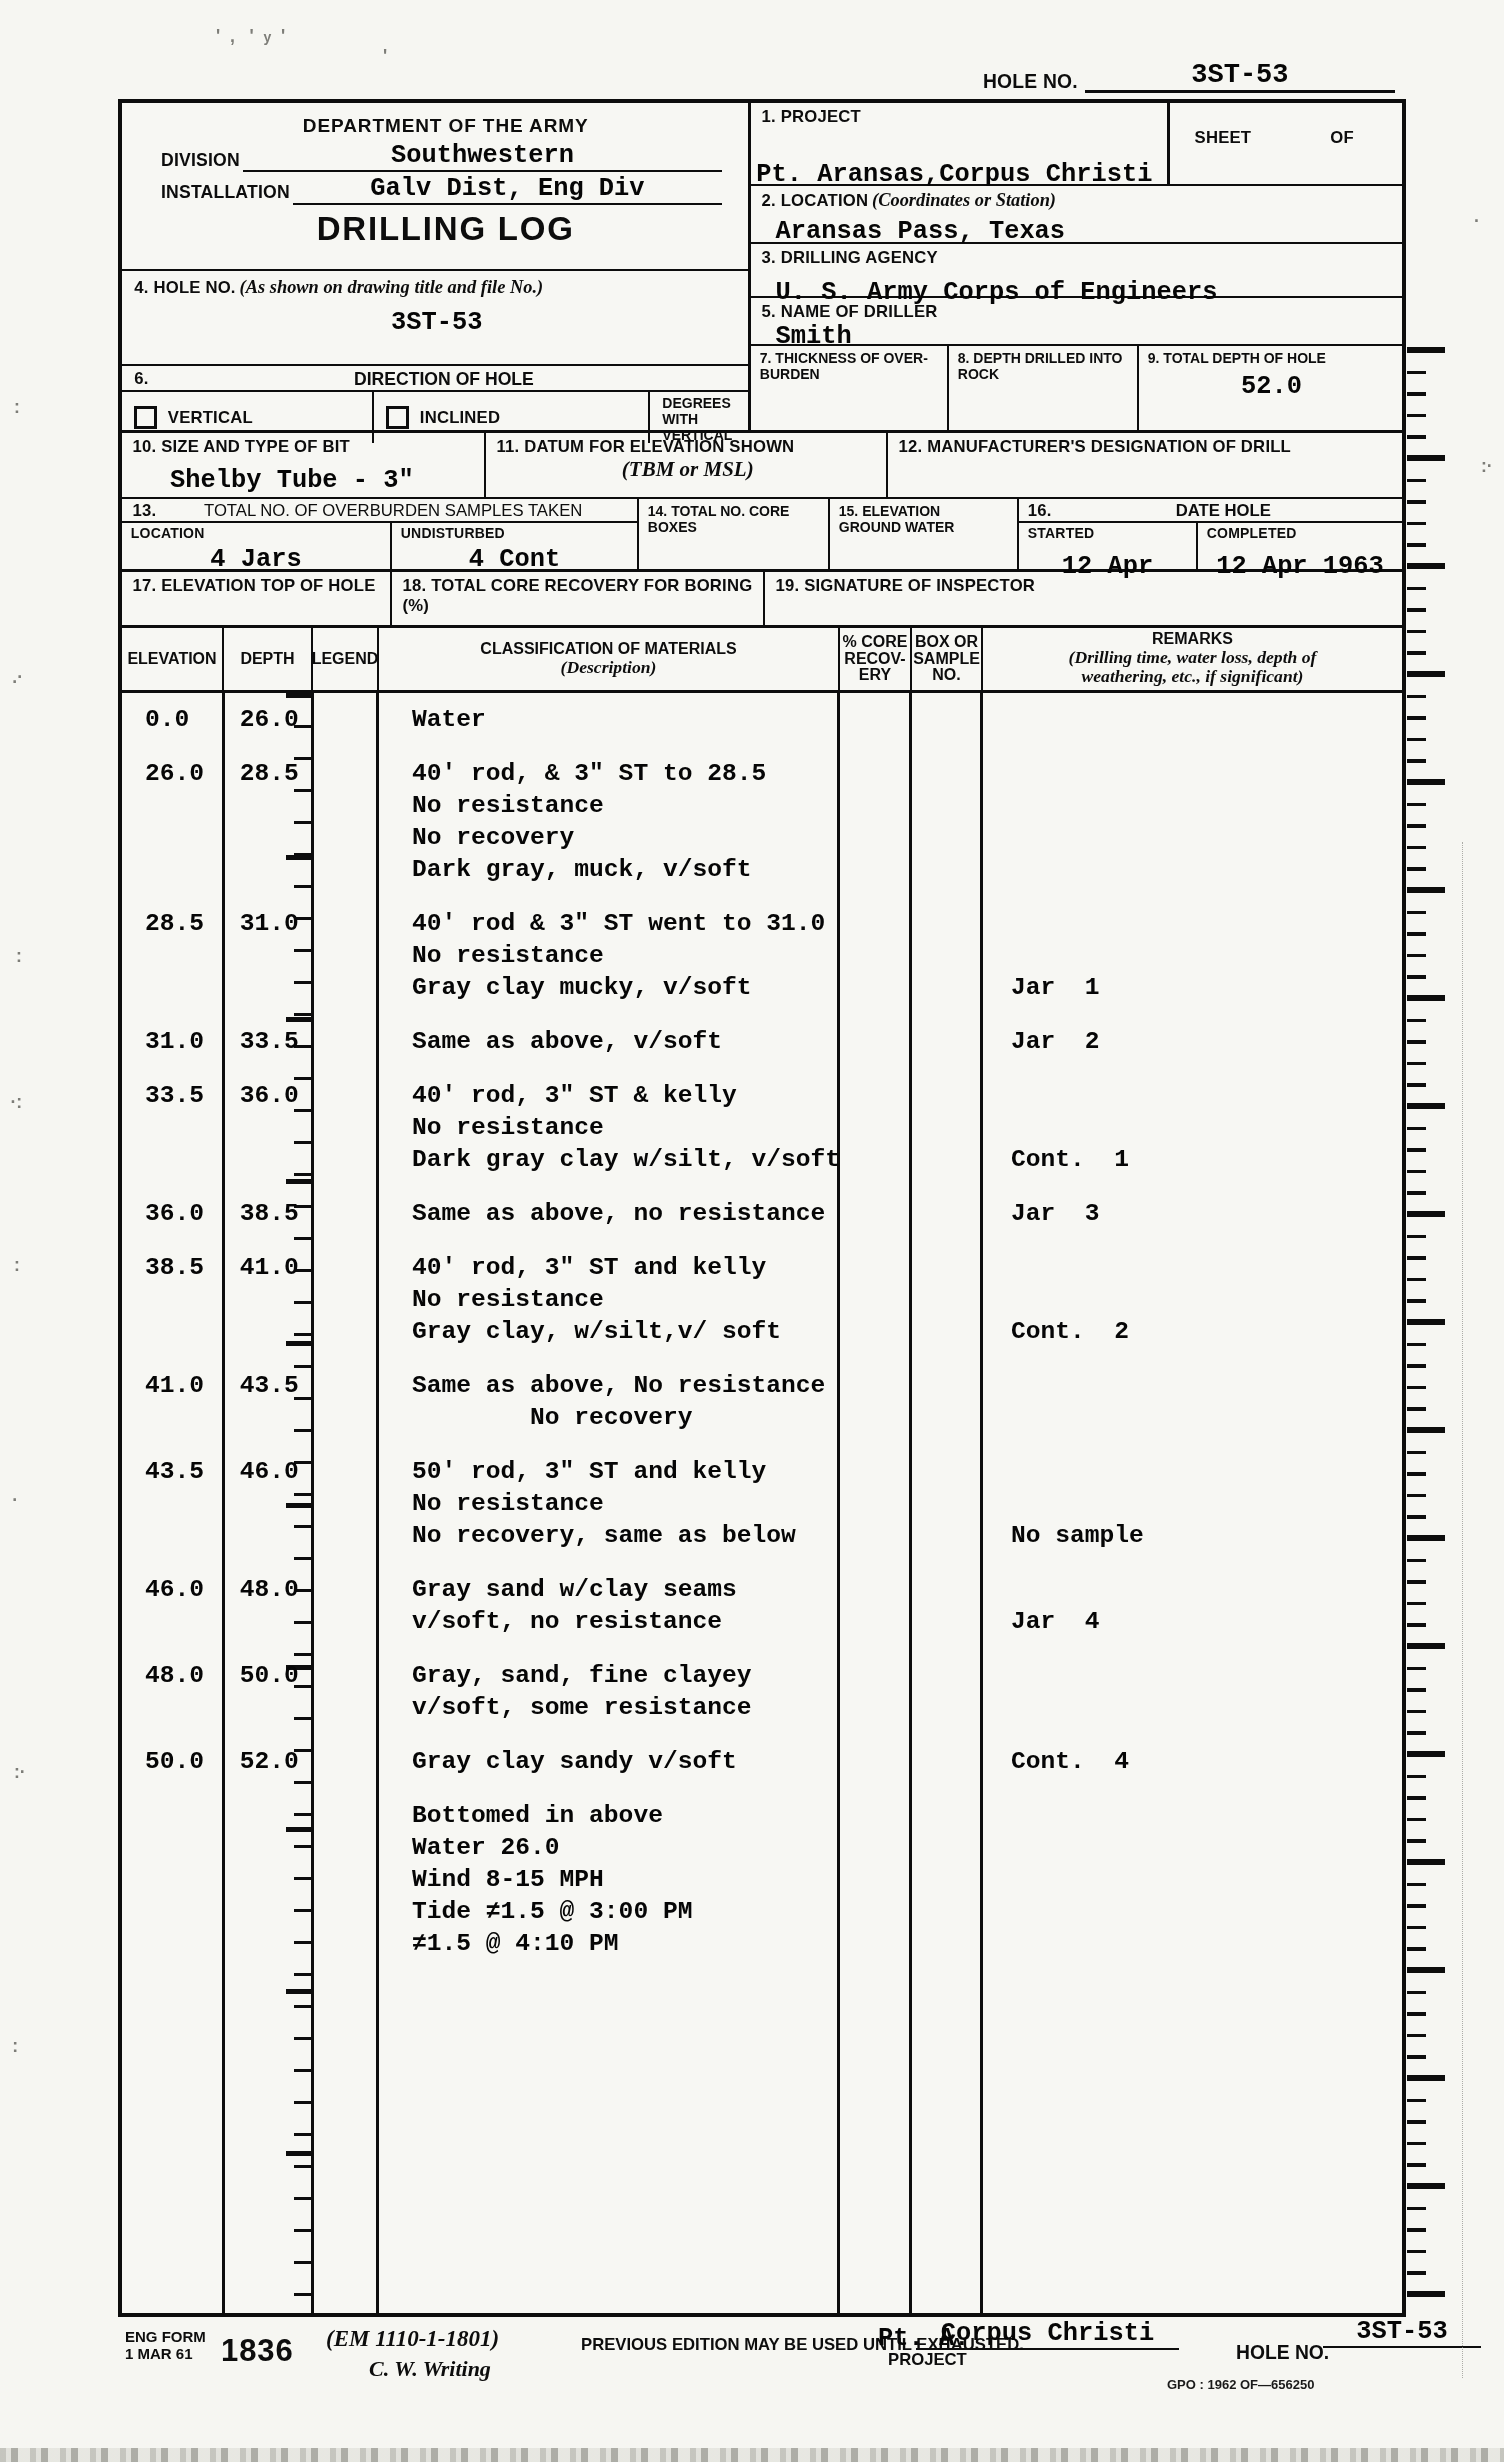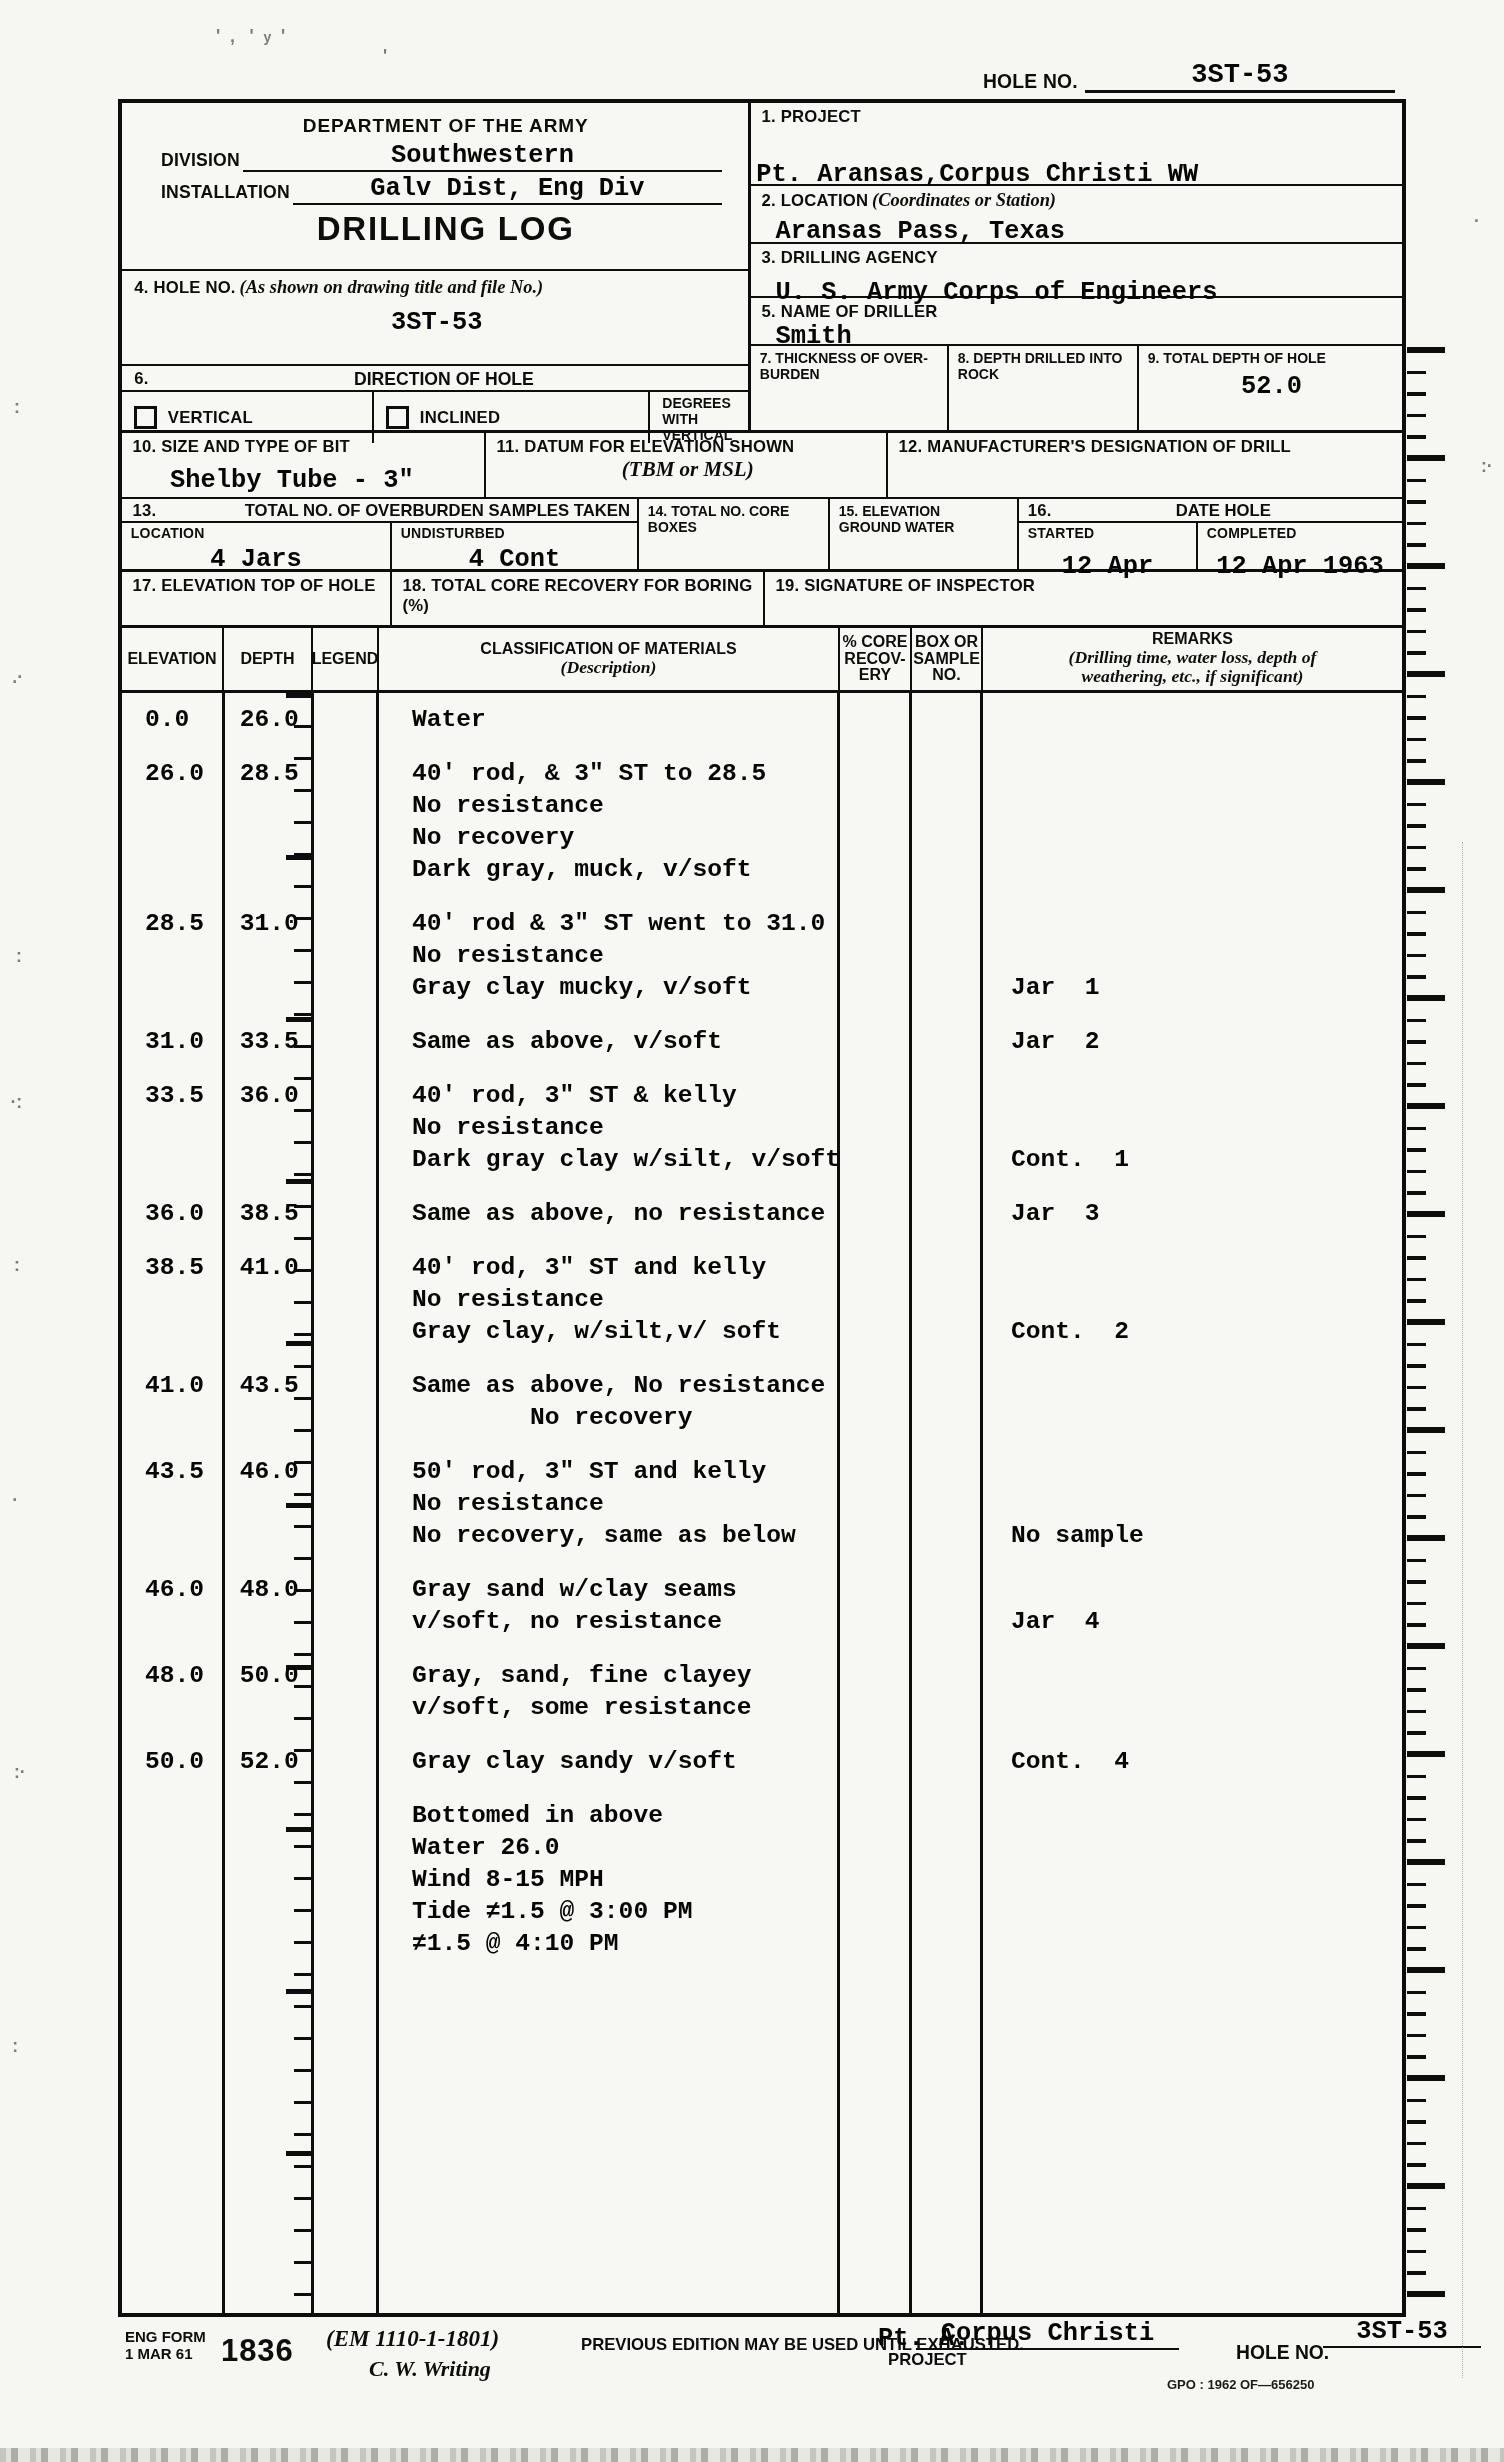--- a/index.html
+++ b/index.html
@@ -70,21 +70,21 @@
   .boxA { padding:4.4px 7px 0 10.5px; position:relative; }
   .b10 { width:362px; }
   .b11 { width:402px; border-left:2.6px solid #0d0d0d; text-align:left; }
   .b11 .note { display:block; text-align:center; font-size:21px; }
   .b12 { flex:1; border-left:2.6px solid #0d0d0d; }
   .b10 .val { position:absolute; left:48px; bottom:1.8px; }
 
   .bandB { display:flex; height:72px; border-top:2.6px solid #0d0d0d; }
   .b13 { width:515px; display:flex; flex-direction:column; }
   .b13-title { display:flex; padding:1.8px 7px 0 10.5px; }
-  .b13-title .center { flex:1; text-align:right; font-weight:700; font-size:16.7px; }
+  .b13-title .center { flex:1; text-align:center; font-weight:400; font-size:16.7px; }
   .b13-cells { flex:1; display:flex; border-top:2.6px solid #0d0d0d; }
   .b13-cell { position:relative; padding:1.8px 0 0 8.8px; }
   .b13-cell .lbl { font-size:14px; }
   .b13-cell.d { width:268px; }
   .b13-cell.u { flex:1; border-left:2.6px solid #0d0d0d; }
   .b13-cell .val { position:absolute; left:0; right:0; bottom:-5.3px; text-align:center; }
   .b14 { width:191px; border-left:2.6px solid #0d0d0d; padding:3.5px 7px 0 8.8px; }
   .b15 { width:189px; border-left:2.6px solid #0d0d0d; padding:3.5px 7px 0 8.8px; }
   .b16 { flex:1; border-left:2.6px solid #0d0d0d; display:flex; flex-direction:column; }
   .b16-title { display:flex; padding:1.8px 7px 0 8.8px; }
@@ -201,20 +201,24 @@
 VERTICAL</span>
             </div>
           </div>
         </div>
       </div>
 
       <div class="hdr-right">
         <div class="rbox proj-box">
           <span class="lbl">1.  PROJECT</span>
           <span class="typed">Pt. Aransas,Corpus Christi WW</span>
+          <div class="sheet-box">
+            <span class="lbl">SHEET</span>
+            <span class="lbl">OF</span>
+          </div>
         </div>
         <div class="rbox loc-box">
           <span class="lbl">2.  LOCATION</span>
           <span class="note">(Coordinates or Station)</span>
           <span class="typed">Aransas Pass, Texas</span>
         </div>
         <div class="rbox agency-box">
           <span class="lbl">3.  DRILLING AGENCY</span>
           <span class="typed">U. S. Army Corps of Engineers</span>
         </div>

